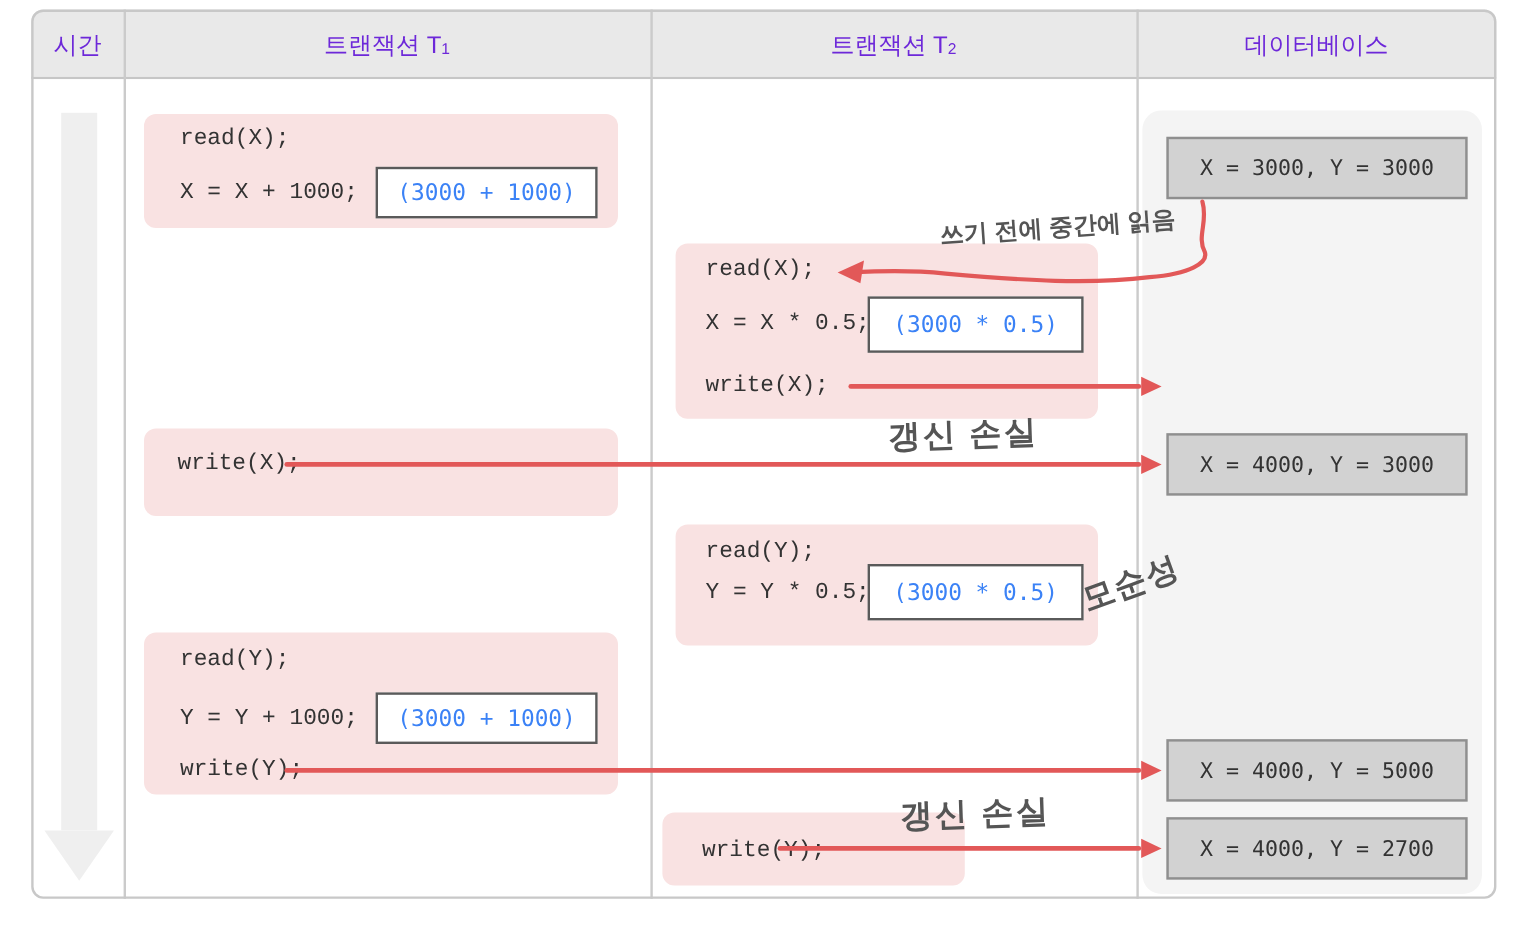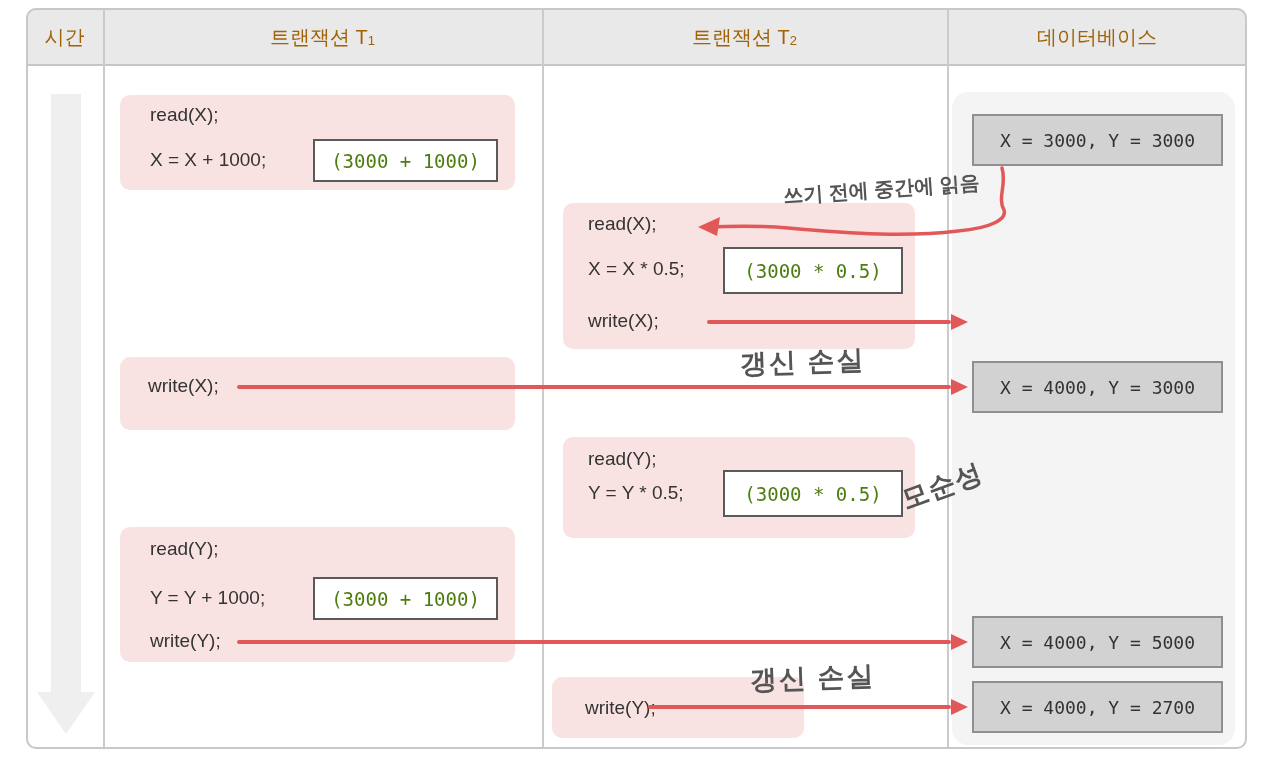--- a/index.html
+++ b/index.html
@@ -9,39 +9,39 @@
   body{background:#ffffff;font-family:"Liberation Sans",sans-serif}
   #stage{position:relative;width:1280px;height:776px;background:#fff;overflow:hidden}
 
   
   .tframe{position:absolute;left:26px;top:8px;width:1221px;height:741px;
     border:2px solid #c8c8c8;border-radius:10px;background:transparent;z-index:4;pointer-events:none}
   .theader{position:absolute;left:26px;top:8px;width:1221px;height:58px;background:#e9e9e9;
     border-bottom:2px solid #c6c6c6;border-radius:10px 10px 0 0;z-index:1}
   .vsep{position:absolute;top:8px;height:741px;width:2px;background:#cbcbcb;z-index:2}
   .hcell{position:absolute;top:8px;height:58px;display:flex;align-items:center;justify-content:center;
-    font-size:20px;color:#a16207;z-index:3}
+    font-size:20px;color:#6d28d9;z-index:3}
   .hcell sub{font-size:13px;transform:translateY(3px)}
 
   
   .time-bar{position:absolute;left:51px;top:94px;width:30px;height:598px;background:#efefef;z-index:2}
   .time-head{position:absolute;left:37px;top:692px;width:0;height:0;z-index:2;
     border-left:29px solid transparent;border-right:29px solid transparent;border-top:42px solid #efefef}
 
   
   .pink{position:absolute;background:var(--pink);border-radius:10px;z-index:4}
 
   
-  .code{position:absolute;font-family:Liberation Sans, sans-serif;
+  .code{position:absolute;font-family:Liberation Mono, monospace;
     font-size:19px;color:#333;white-space:nowrap;z-index:5}
 
   
   .calcbox{position:absolute;background:#fff;border:2px solid #5a5a5a;display:flex;align-items:center;
     justify-content:center;font-family:"DejaVu Sans Mono","Liberation Mono",monospace;
-    font-size:19px;color:#4d7c0f;white-space:nowrap;z-index:5}
+    font-size:19px;color:#3b82f6;white-space:nowrap;z-index:5}
 
   
   .db-container{position:absolute;left:952px;top:92px;width:283px;height:653px;background:#f4f4f4;
     border-radius:16px;z-index:3}
   .dbbox{position:absolute;left:972px;width:251px;height:52px;background:var(--db-box);
     border:2px solid #8f8f8f;display:flex;align-items:center;justify-content:center;
     font-family:"DejaVu Sans Mono","Liberation Mono",monospace;font-size:18px;color:#333;
     white-space:nowrap;z-index:5}
 
   

